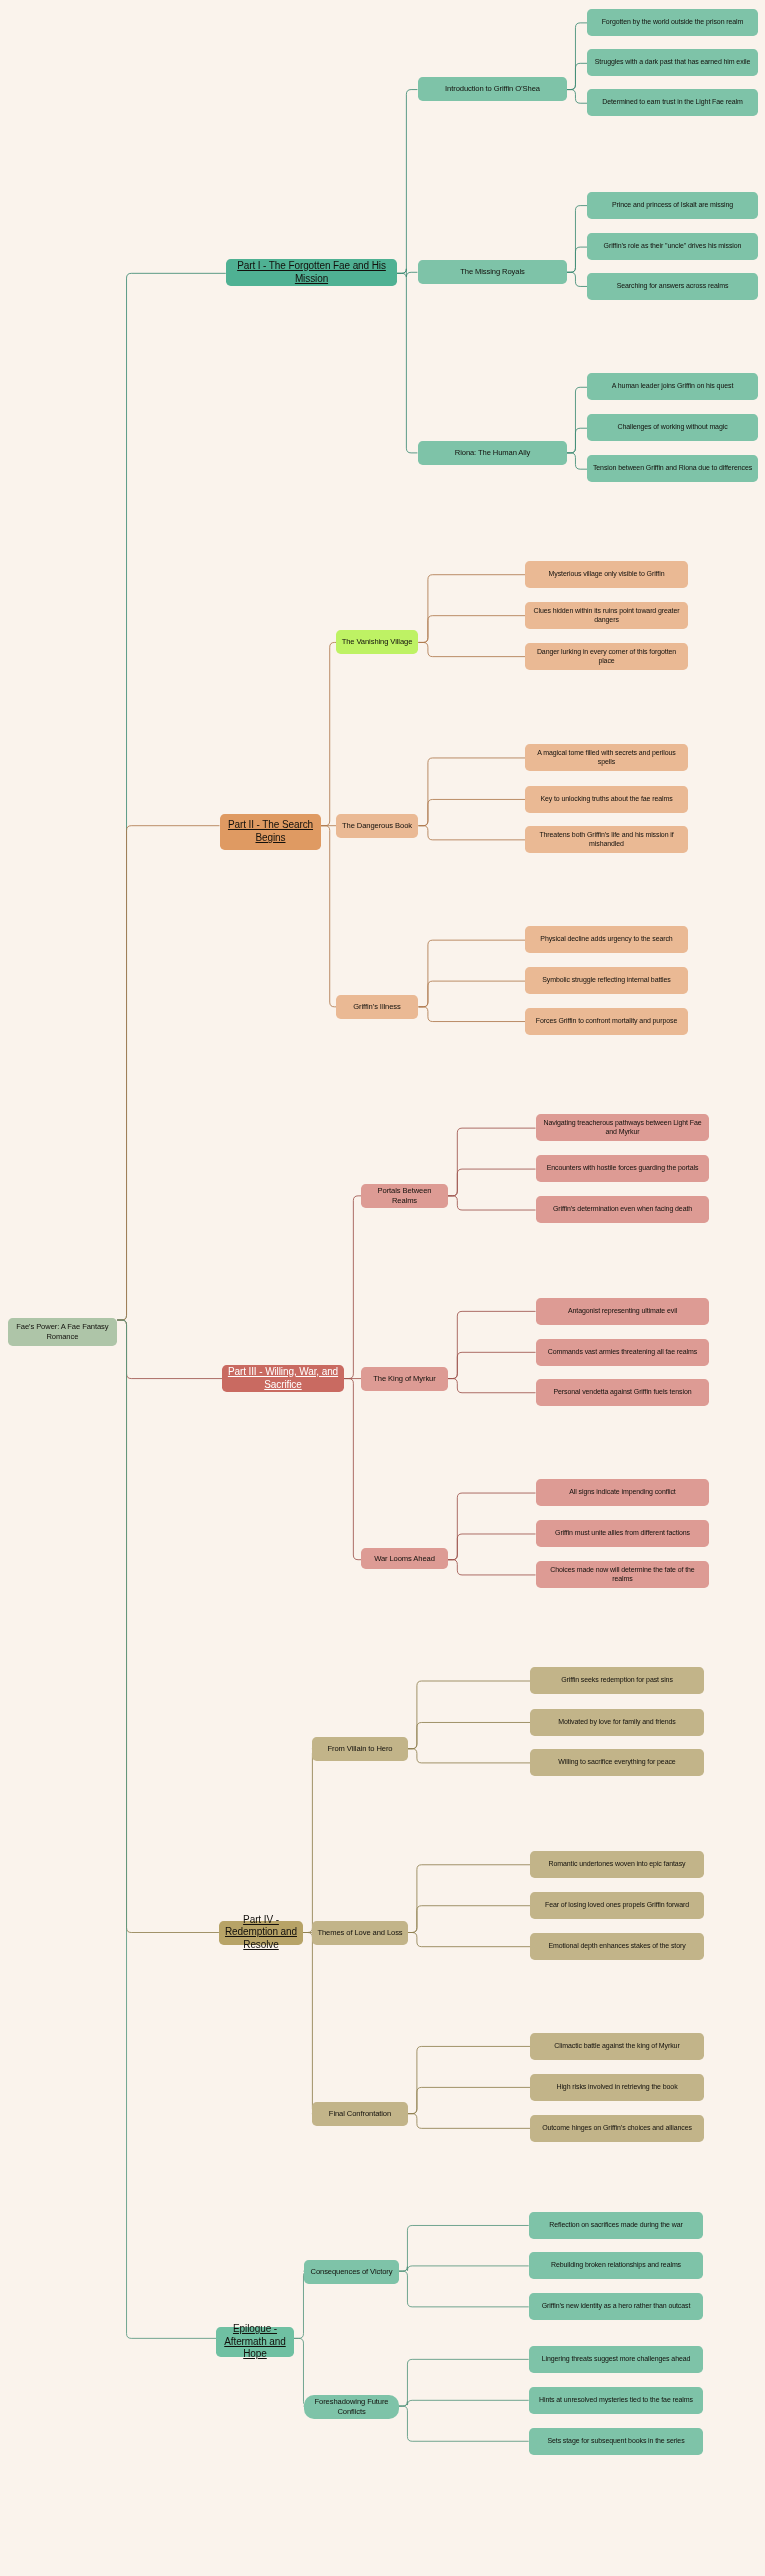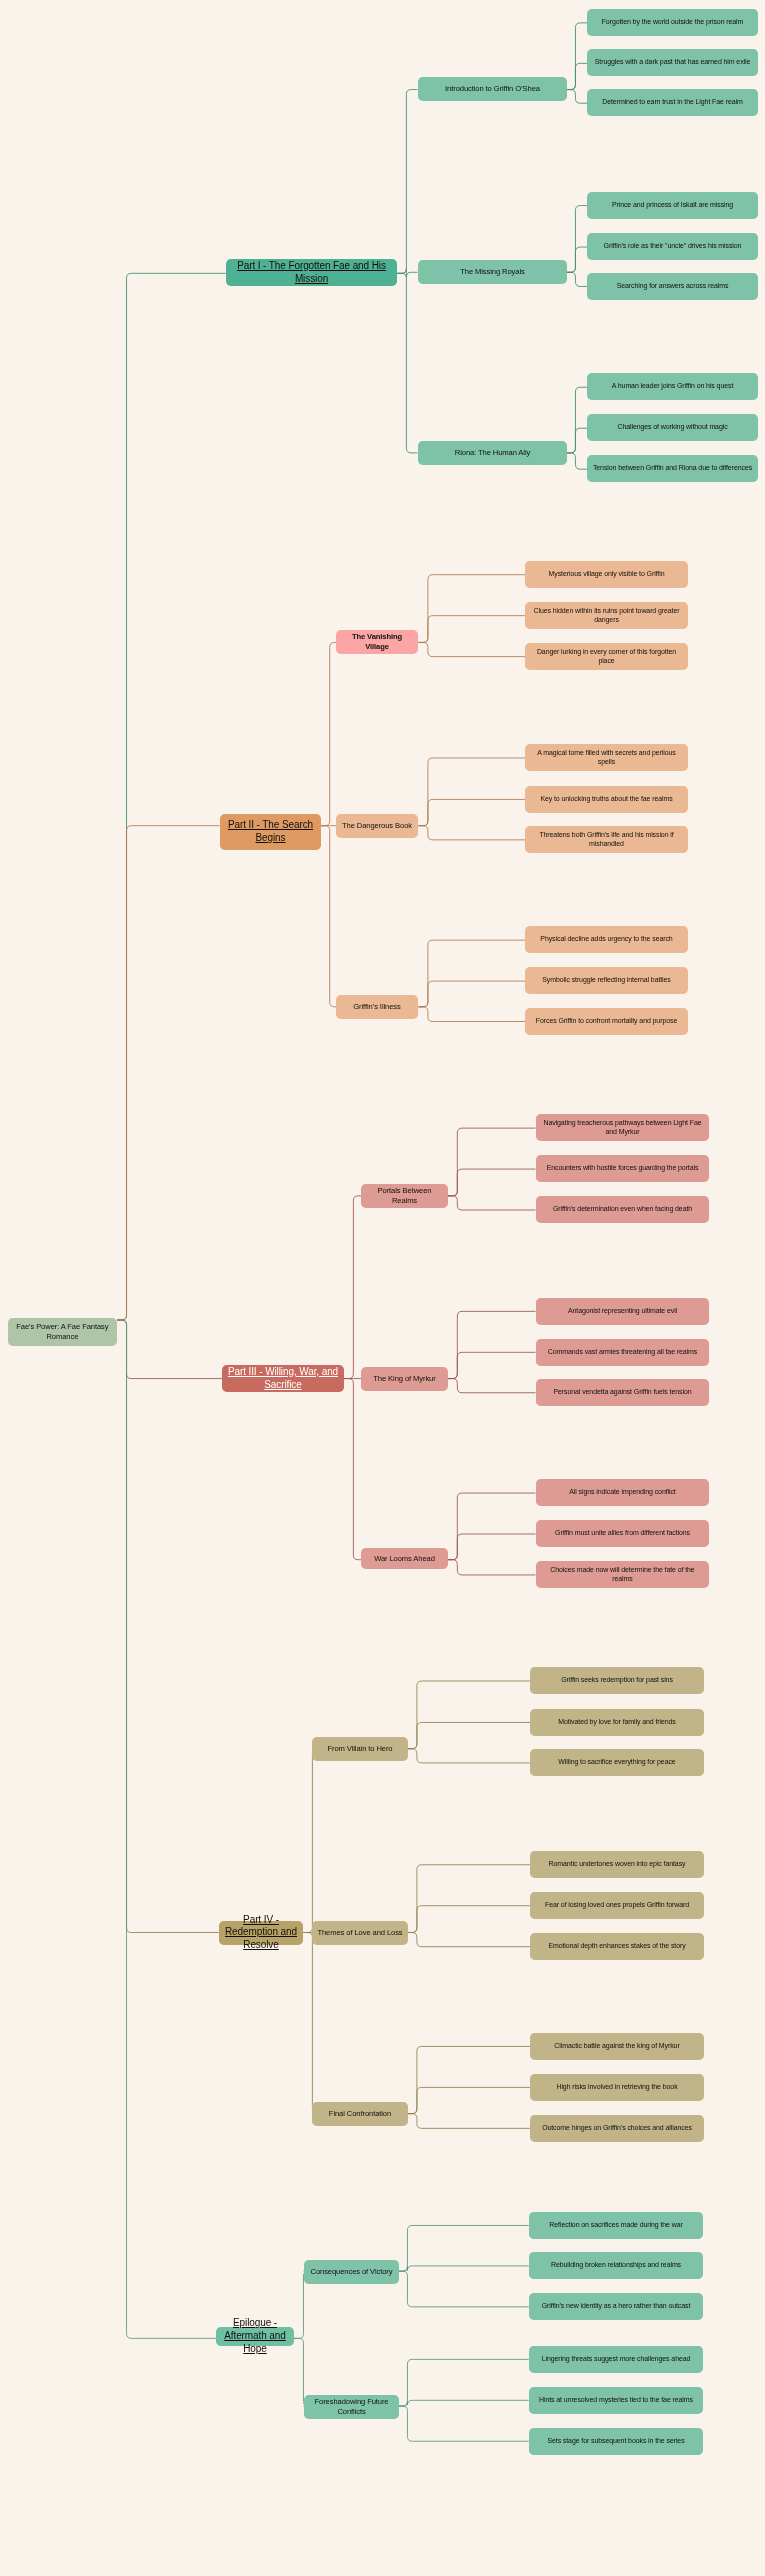--- a/index.html
+++ b/index.html
@@ -104,21 +104,21 @@
     <div class="node lvl3" style="left: 587px; top: 89px; width: 171px; height: 27px; background: rgb(126, 195, 168);">Determined to earn trust in the Light Fae realm</div>
     <div class="node lvl2" style="left: 418px; top: 260px; width: 149px; height: 23.6px; background: rgb(126, 195, 168);">The Missing Royals</div>
     <div class="node lvl3" style="left: 587px; top: 192px; width: 171px; height: 27px; background: rgb(126, 195, 168);">Prince and princess of Iskalt are missing</div>
     <div class="node lvl3" style="left: 587px; top: 233px; width: 171px; height: 27px; background: rgb(126, 195, 168);">Griffin’s role as their "uncle" drives his mission</div>
     <div class="node lvl3" style="left: 587px; top: 273px; width: 171px; height: 27px; background: rgb(126, 195, 168);">Searching for answers across realms</div>
     <div class="node lvl2" style="left: 418px; top: 441px; width: 149px; height: 23.6px; background: rgb(126, 195, 168);">Riona: The Human Ally</div>
     <div class="node lvl3" style="left: 587px; top: 373px; width: 171px; height: 27px; background: rgb(126, 195, 168);">A human leader joins Griffin on his quest</div>
     <div class="node lvl3" style="left: 587px; top: 414px; width: 171px; height: 27px; background: rgb(126, 195, 168);">Challenges of working without magic</div>
     <div class="node lvl3" style="left: 587px; top: 455px; width: 171px; height: 27px; background: rgb(126, 195, 168);">Tension between Griffin and Riona due to differences</div>
     <div class="node lvl1" style="left: 220px; top: 814px; width: 101px; height: 36px; background: rgb(223, 154, 98);">Part II - The Search Begins</div>
-    <div class="node lvl2" style="left: 336px; top: 630px; width: 82px; height: 23.6px; background: #fca5a5; font-weight: bold;">The Vanishing Village</div>
+    <div class="node lvl2" style="left: 336px; top: 630px; width: 82px; height: 23.6px; background: #bef264;">The Vanishing Village</div>
     <div class="node lvl3" style="left: 525px; top: 561px; width: 163px; height: 27px; background: rgb(234, 185, 148);">Mysterious village only visible to Griffin</div>
     <div class="node lvl3" style="left: 525px; top: 602px; width: 163px; height: 27px; background: rgb(234, 185, 148);">Clues hidden within its ruins point toward greater dangers</div>
     <div class="node lvl3" style="left: 525px; top: 643px; width: 163px; height: 27px; background: rgb(234, 185, 148);">Danger lurking in every corner of this forgotten place</div>
     <div class="node lvl2" style="left: 336px; top: 814px; width: 82px; height: 23.6px; background: rgb(234, 185, 148);">The Dangerous Book</div>
     <div class="node lvl3" style="left: 525px; top: 744px; width: 163px; height: 27px; background: rgb(234, 185, 148);">A magical tome filled with secrets and perilous spells</div>
     <div class="node lvl3" style="left: 525px; top: 786px; width: 163px; height: 27px; background: rgb(234, 185, 148);">Key to unlocking truths about the fae realms</div>
     <div class="node lvl3" style="left: 525px; top: 826px; width: 163px; height: 27px; background: rgb(234, 185, 148);">Threatens both Griffin’s life and his mission if mishandled</div>
     <div class="node lvl2" style="left: 336px; top: 995px; width: 82px; height: 23.6px; background: rgb(234, 185, 148);">Griffin’s Illness</div>
     <div class="node lvl3" style="left: 525px; top: 926px; width: 163px; height: 27px; background: rgb(234, 185, 148);">Physical decline adds urgency to the search</div>
     <div class="node lvl3" style="left: 525px; top: 967px; width: 163px; height: 27px; background: rgb(234, 185, 148);">Symbolic struggle reflecting internal battles</div>
@@ -142,23 +142,23 @@
     <div class="node lvl3" style="left: 530px; top: 1709px; width: 174px; height: 27px; background: rgb(194, 180, 137);">Motivated by love for family and friends</div>
     <div class="node lvl3" style="left: 530px; top: 1749px; width: 174px; height: 27px; background: rgb(194, 180, 137);">Willing to sacrifice everything for peace</div>
     <div class="node lvl2" style="left: 312px; top: 1921px; width: 96px; height: 23.6px; background: rgb(194, 180, 137);">Themes of Love and Loss</div>
     <div class="node lvl3" style="left: 530px; top: 1851px; width: 174px; height: 27px; background: rgb(194, 180, 137);">Romantic undertones woven into epic fantasy</div>
     <div class="node lvl3" style="left: 530px; top: 1892px; width: 174px; height: 27px; background: rgb(194, 180, 137);">Fear of losing loved ones propels Griffin forward</div>
     <div class="node lvl3" style="left: 530px; top: 1933px; width: 174px; height: 27px; background: rgb(194, 180, 137);">Emotional depth enhances stakes of the story</div>
     <div class="node lvl2" style="left: 312px; top: 2102px; width: 96px; height: 23.6px; background: rgb(194, 180, 137);">Final Confrontation</div>
     <div class="node lvl3" style="left: 530px; top: 2033px; width: 174px; height: 27px; background: rgb(194, 180, 137);">Climactic battle against the king of Myrkur</div>
     <div class="node lvl3" style="left: 530px; top: 2074px; width: 174px; height: 27px; background: rgb(194, 180, 137);">High risks involved in retrieving the book</div>
     <div class="node lvl3" style="left: 530px; top: 2115px; width: 174px; height: 27px; background: rgb(194, 180, 137);">Outcome hinges on Griffin’s choices and alliances</div>
-    <div class="node lvl1" style="left: 216px; top: 2327px; width: 78px; height: 19px; background: rgb(111, 192, 162);">Epilogue - Aftermath and Hope</div>
+    <div class="node lvl1" style="left: 216px; top: 2327px; width: 78px; height: 30px; background: rgb(111, 192, 162);">Epilogue - Aftermath and Hope</div>
     <div class="node lvl2" style="left: 304px; top: 2260px; width: 95px; height: 23.6px; background: rgb(126, 195, 168);">Consequences of Victory</div>
     <div class="node lvl3" style="left: 529px; top: 2212px; width: 174px; height: 27px; background: rgb(126, 195, 168);">Reflection on sacrifices made during the war</div>
     <div class="node lvl3" style="left: 529px; top: 2252px; width: 174px; height: 27px; background: rgb(126, 195, 168);">Rebuilding broken relationships and realms</div>
     <div class="node lvl3" style="left: 529px; top: 2293px; width: 174px; height: 27px; background: rgb(126, 195, 168);">Griffin’s new identity as a hero rather than outcast</div>
-    <div class="node lvl2" style="left: 304px; top: 2395px; width: 95px; height: 23.6px; background: rgb(126, 195, 168);">Foreshadowing Future Conflicts</div>
+    <div class="node lvl2" style="left: 304px; top: 2395px; width: 95px; height: 23.6px; background: rgb(126, 195, 168); border-radius: 10px;">Foreshadowing Future Conflicts</div>
     <div class="node lvl3" style="left: 529px; top: 2346px; width: 174px; height: 27px; background: rgb(126, 195, 168);">Lingering threats suggest more challenges ahead</div>
     <div class="node lvl3" style="left: 529px; top: 2387px; width: 174px; height: 27px; background: rgb(126, 195, 168);">Hints at unresolved mysteries tied to the fae realms</div>
     <div class="node lvl3" style="left: 529px; top: 2428px; width: 174px; height: 27px; background: rgb(126, 195, 168);">Sets stage for subsequent books in the series</div>
   </div>
 
 
 </body></html>

